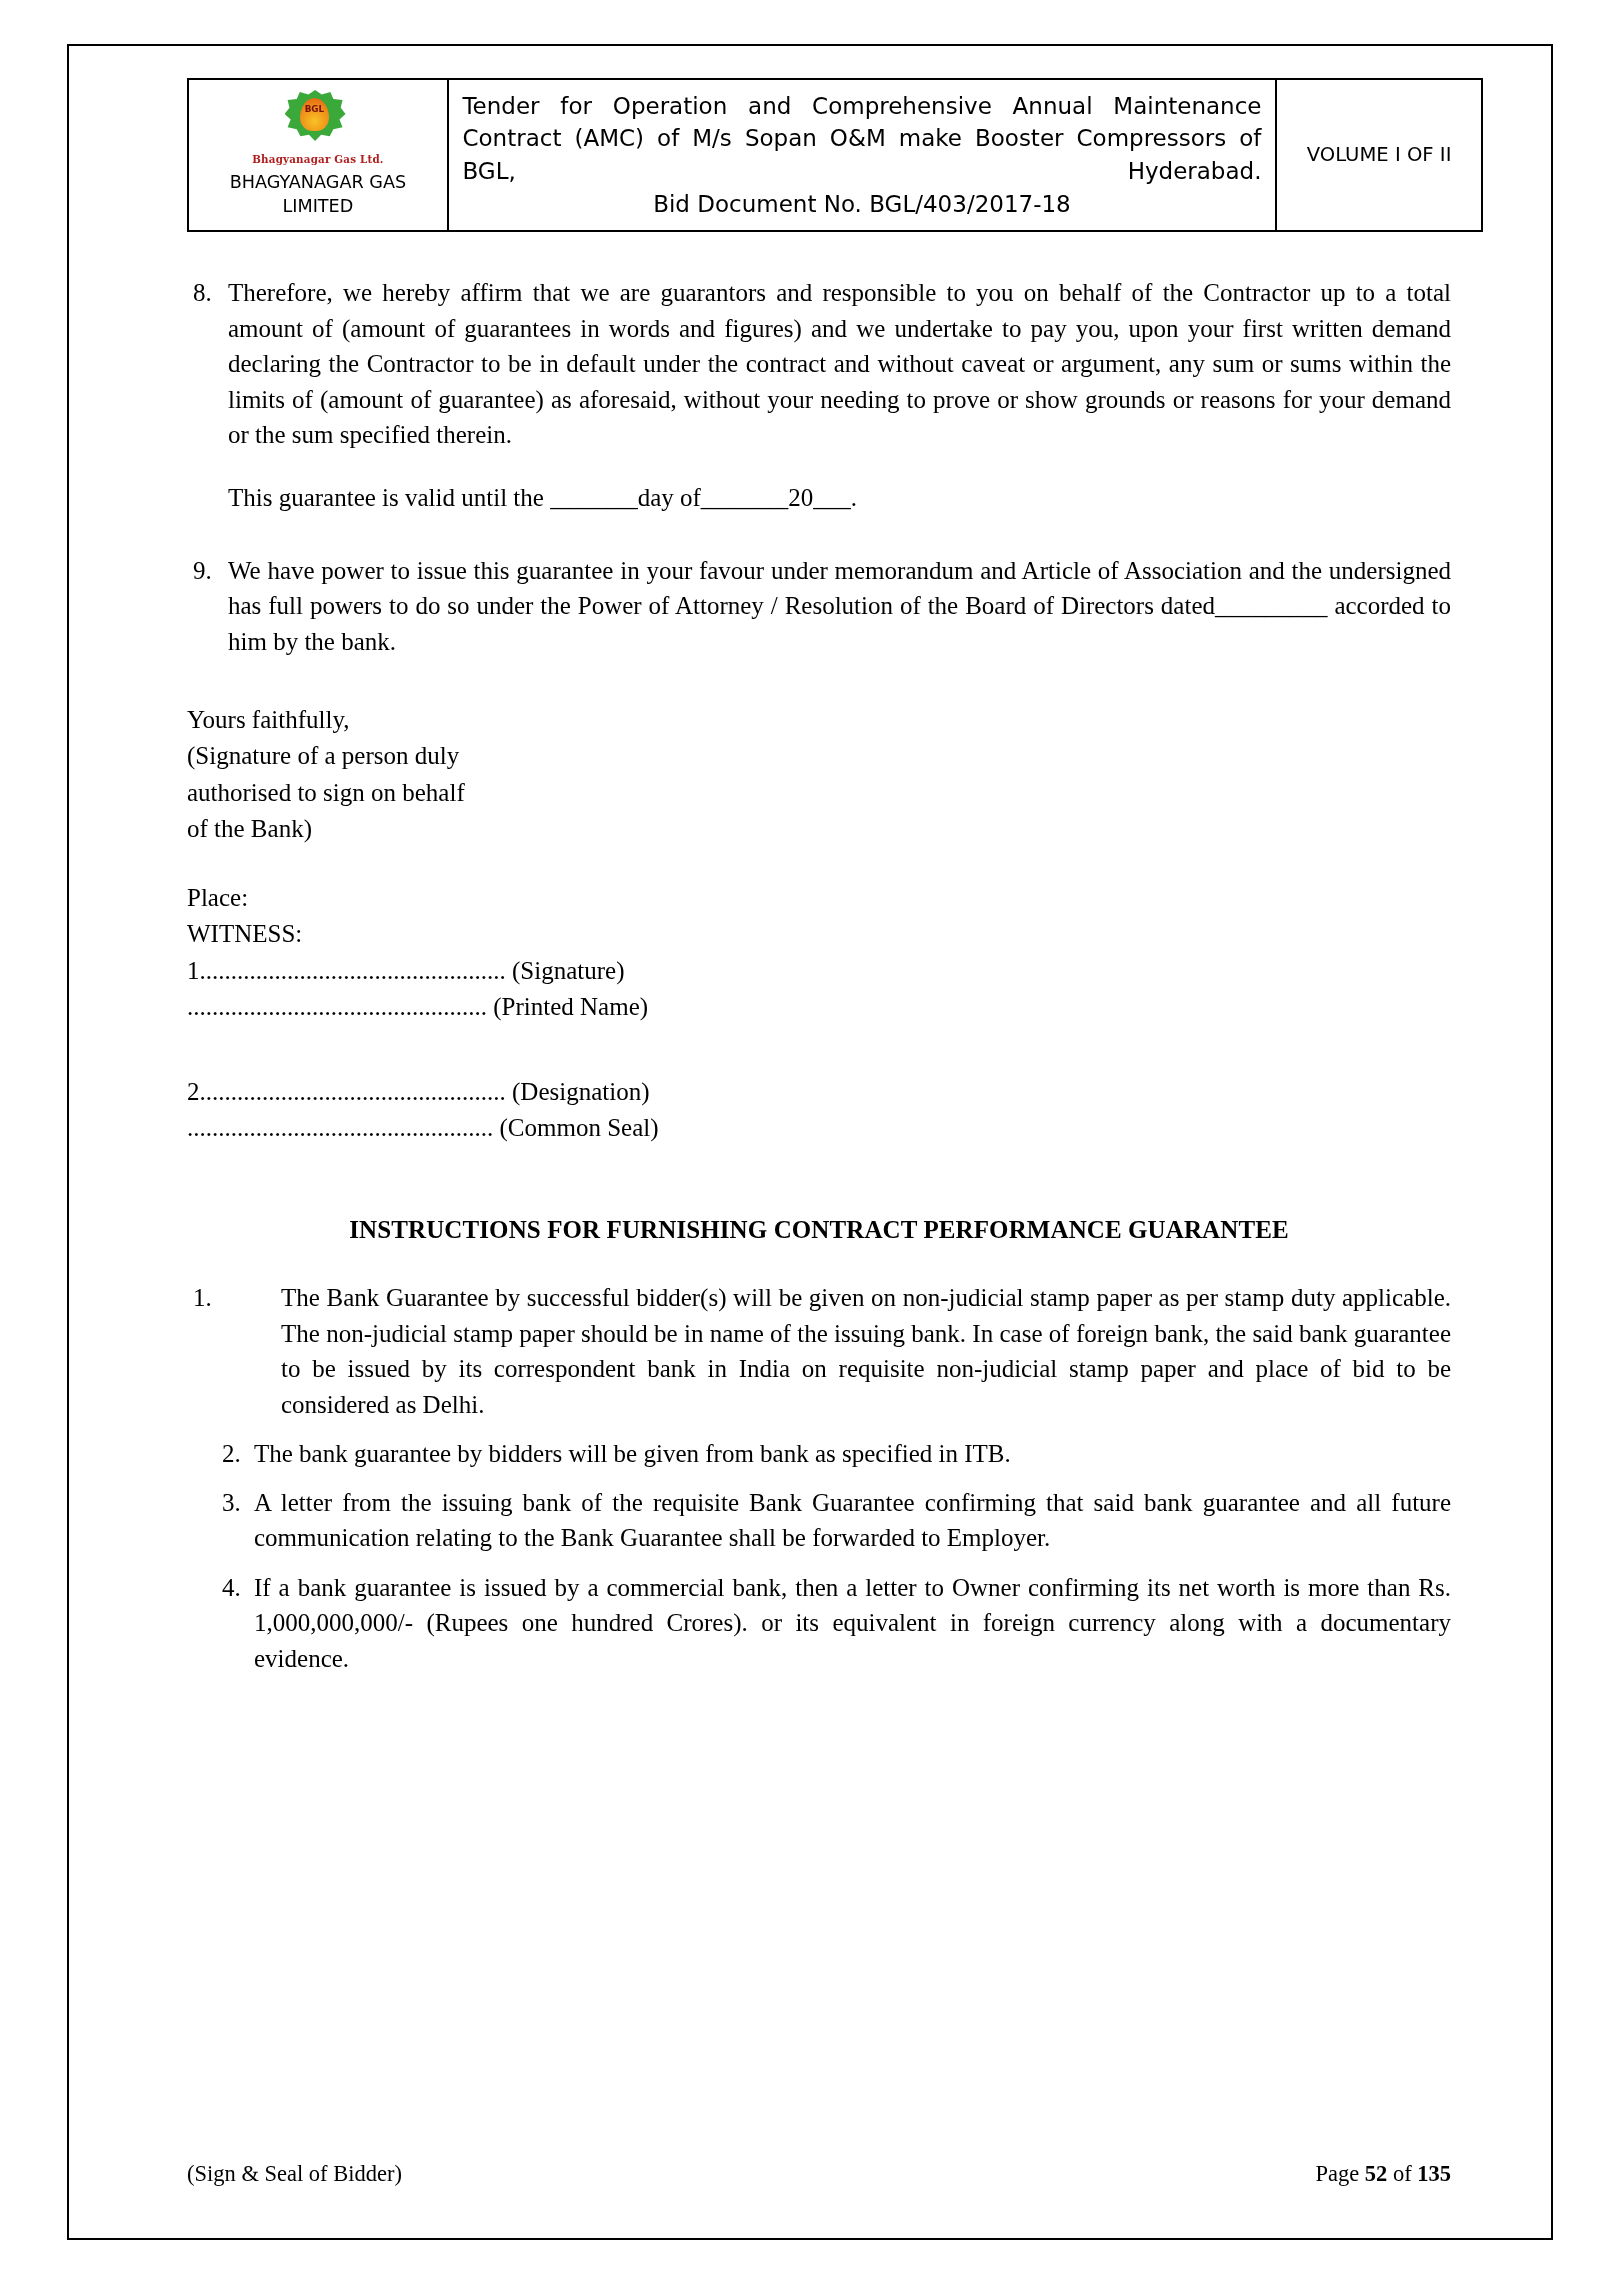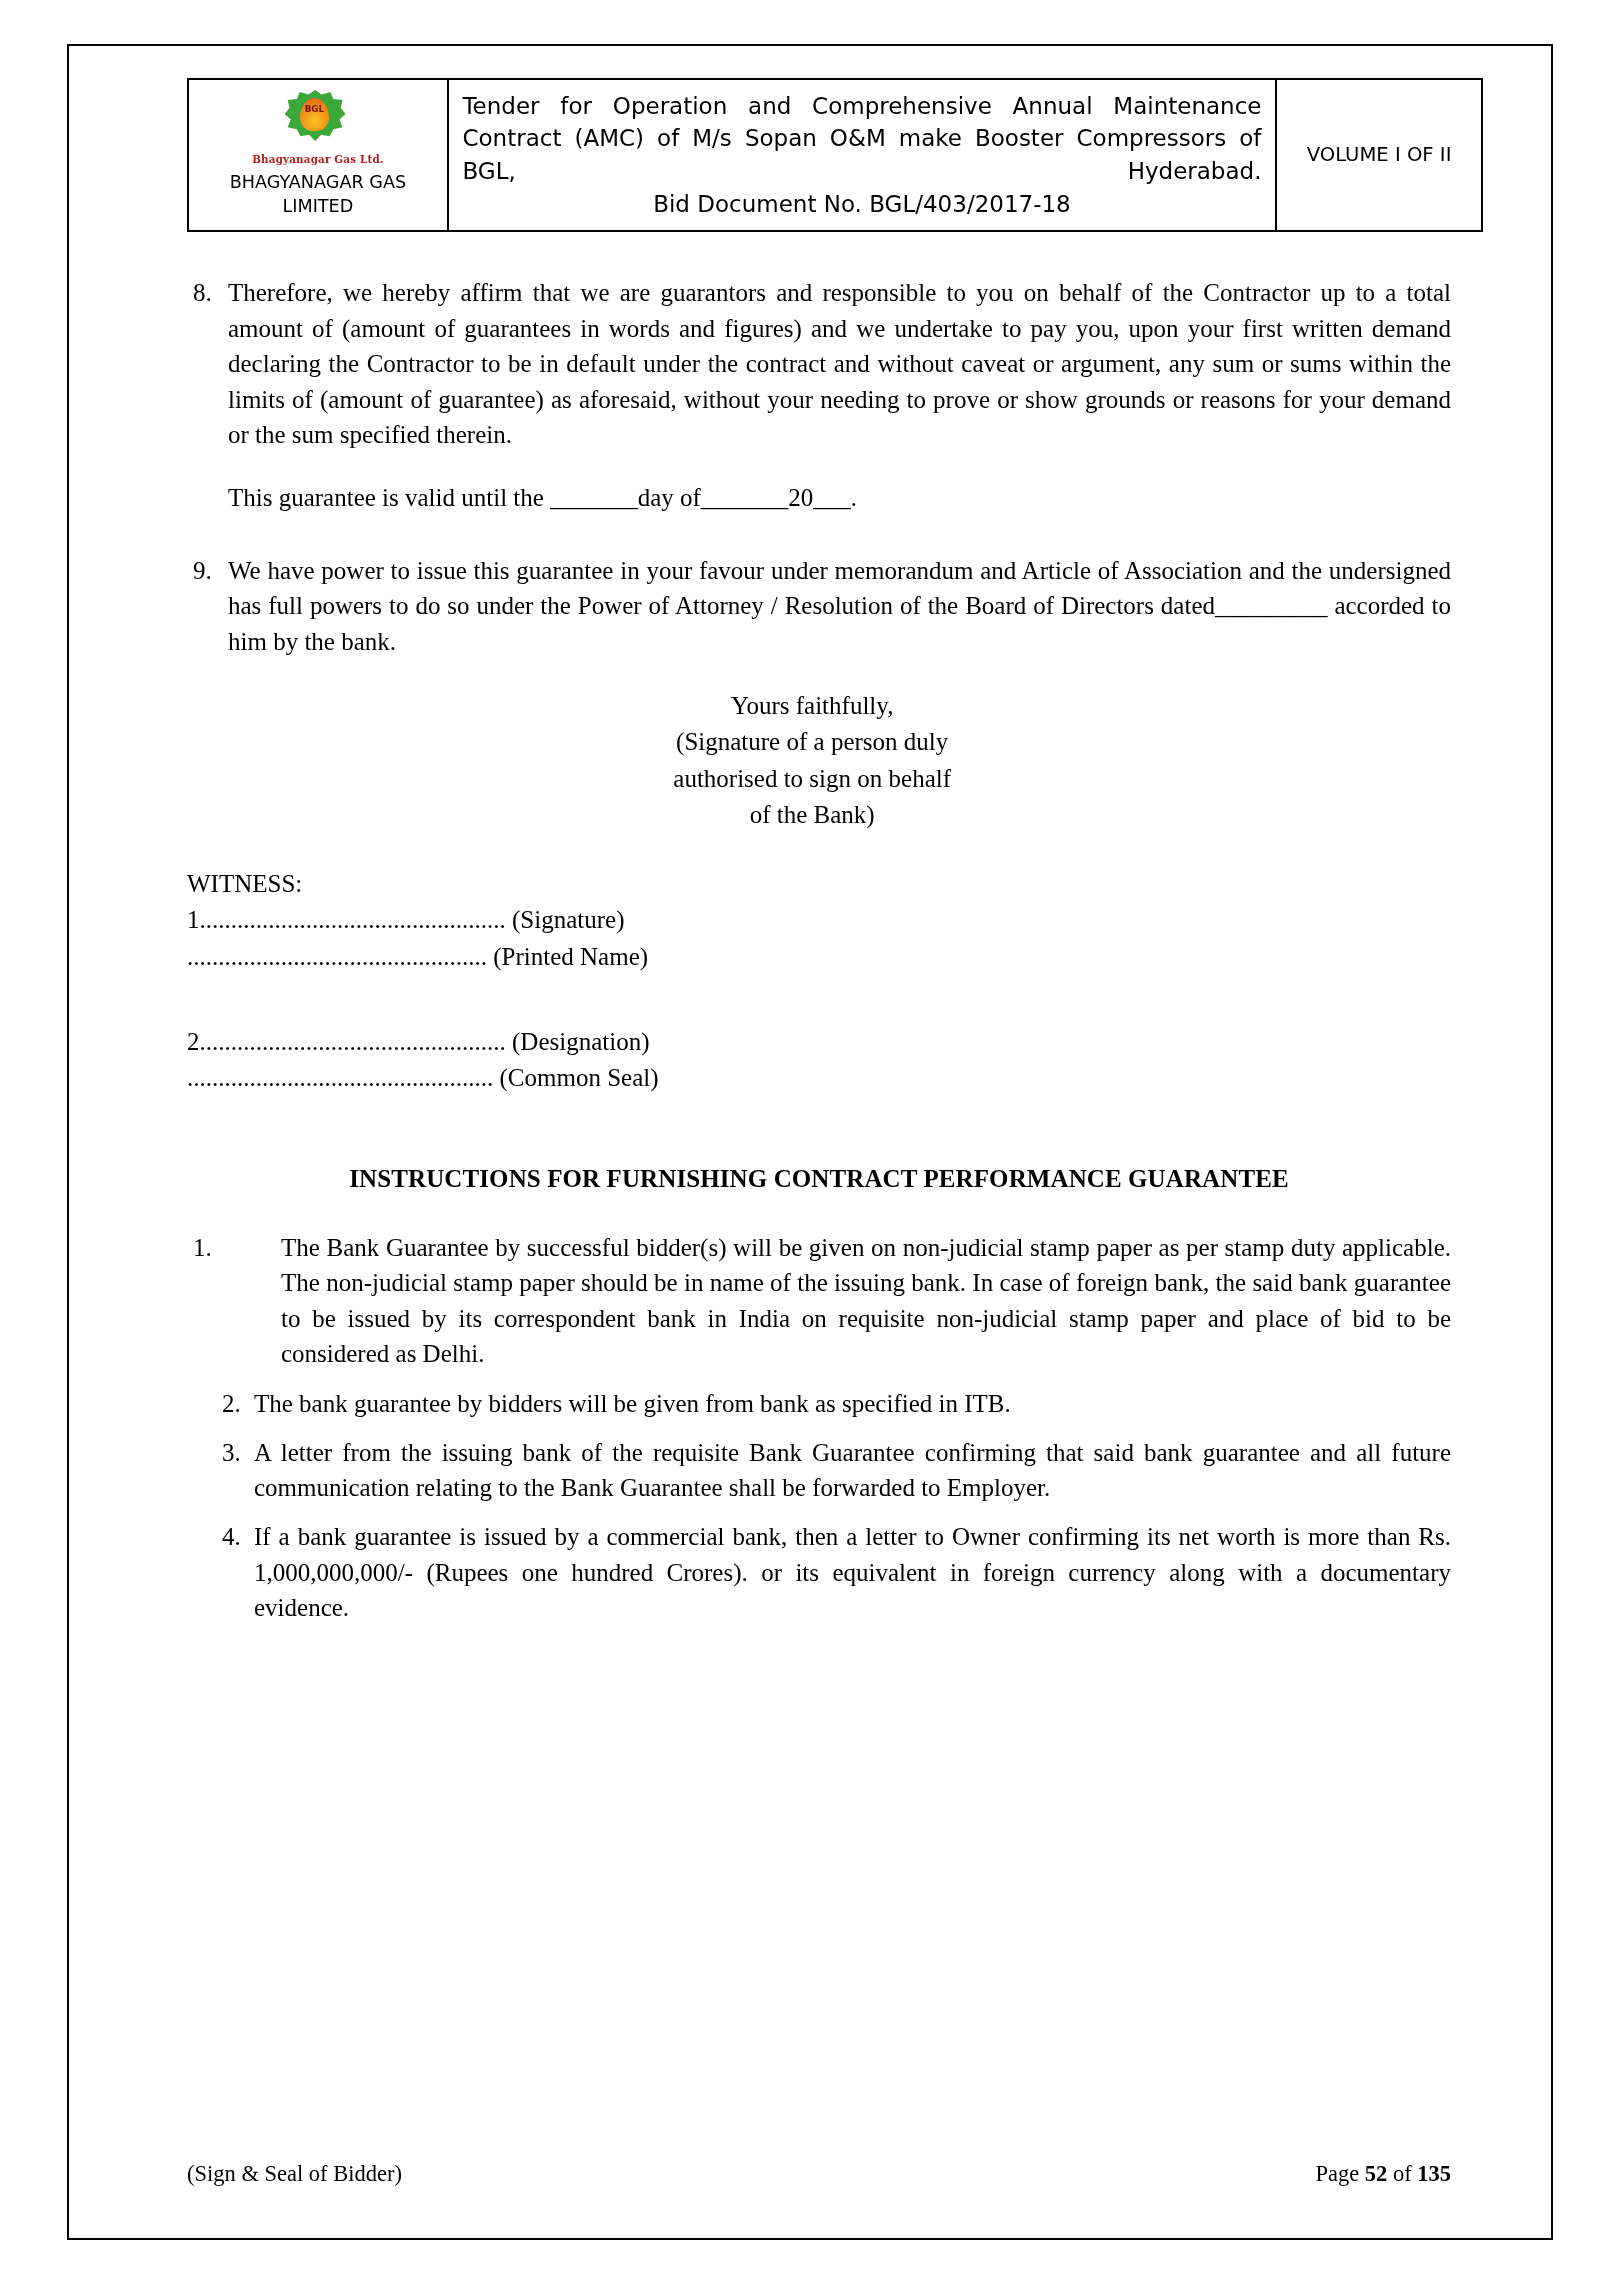--- a/index.html
+++ b/index.html
@@ -145,22 +145,22 @@
   }
   .gap-38 { height: 37px; }
   .gap-50 { height: 49px; }
 
   .valid-line {
     margin-left: 41px;
     margin-top: 27.4px;
   }
 
   .signoff {
-    margin-top: 29px;
-    text-align: center;
+    margin-top: 43px;
+    text-align: left;
     line-height: 1.45;
     padding-right: 13.7px;
   }
 
   .place-block {
     margin-top: 33px;
     line-height: 1.45;
   }
 
   .instr-head {
@@ -254,20 +254,21 @@
       </div>
 
       <div class="signoff">
         <div>Yours faithfully,</div>
         <div>(Signature of a person duly</div>
         <div>authorised to sign on behalf</div>
         <div>of the Bank)</div>
       </div>
 
       <div class="place-block">
+        <div>Place:</div>
         <div>WITNESS:</div>
         <div>1................................................. (Signature)</div>
         <div>................................................ (Printed Name)</div>
         <div class="gap-50"></div>
         <div>2................................................. (Designation)</div>
         <div>................................................. (Common Seal)</div>
       </div>
 
       <div class="instr-head">INSTRUCTIONS FOR FURNISHING CONTRACT PERFORMANCE GUARANTEE</div>
 

